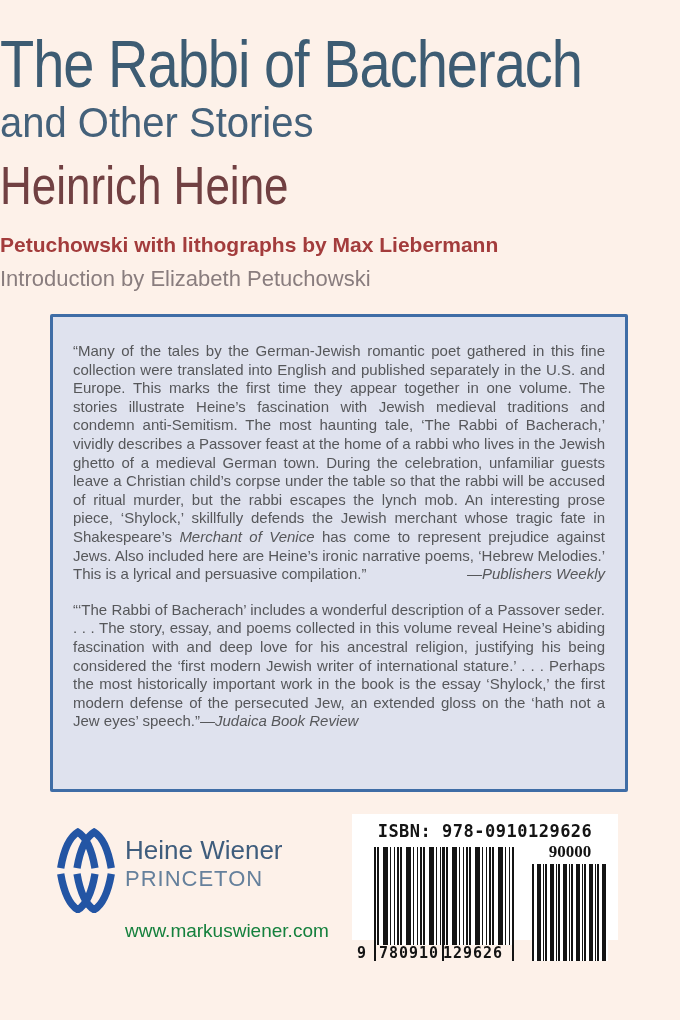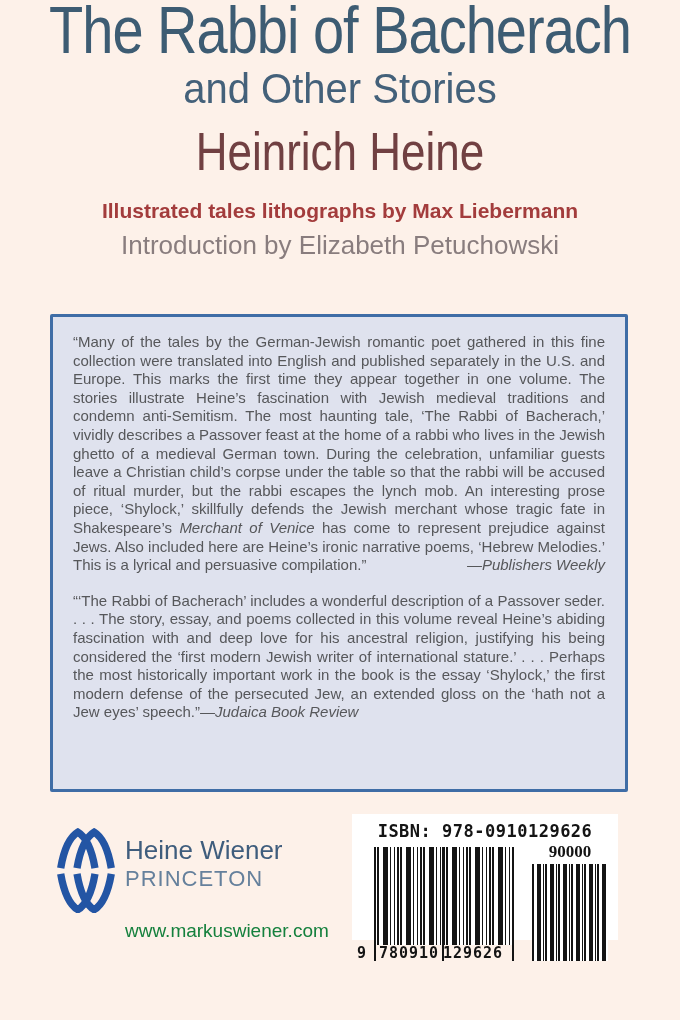--- a/index.html
+++ b/index.html
@@ -1,33 +1,33 @@
 <!DOCTYPE html>
 <html><head>
 <meta charset="utf-8">
 <style>
   html,body{margin:0;padding:0;background:#fdf1e9;}
   .cover{position:relative;width:680px;height:1020px;background:#fdf1e9;overflow:hidden;
          font-family:"Liberation Sans",sans-serif;}
 
   
-  .masthead{text-align:center;}
+  .masthead{padding-top:34px;text-align:left;}
   .title{margin:0;color:#3d5c73;font-size:56px;line-height:62px;font-weight:300;
          transform:scaleY(1.18);letter-spacing:-1px;}
   .subtitle{margin:4px 0 0 0;color:#44617a;font-size:40px;line-height:44px;font-weight:300;
             transform:scaleY(1.08);}
   .author{margin:16px 0 0 0;color:#714042;font-size:44px;line-height:52px;font-weight:300;
           transform:scaleY(1.22);}
   .illustrated{margin:20px 0 0 0;color:#a33c3c;font-size:21px;line-height:25px;font-weight:bold;}
-  .introduction{margin:9px 0 0 0;color:#897d7e;font-size:26px;line-height:26px;font-weight:300;}
+  .introduction{margin:9px 0 0 0;color:#897d7e;font-size:22px;line-height:26px;font-weight:300;}
 
   
   .review-box{position:absolute;left:50px;top:314px;width:578px;height:478px;
               box-sizing:border-box;background:#dfe2ee;border:3px solid #3f6da6;
-              border-radius:2px;padding:16px 20px;overflow:hidden;}
+              border-radius:2px;padding:25px 20px;overflow:hidden;}
   .quote{margin:0;color:#56575a;font-size:15px;line-height:18.6px;text-align:justify;}
   .quote + .quote{margin-top:17px;}
   .quote i{font-style:italic;}
   .attr-float{float:right;}
 
   
   .publisher{position:absolute;left:55px;top:828px;display:flex;align-items:flex-start;}
   .logo{width:62px;height:85px;flex:0 0 auto;}
   .pub-text{margin-left:8px;padding-top:8px;}
   .pub-name{color:#3f5d7d;font-size:26px;line-height:29px;font-weight:300;}
@@ -57,21 +57,21 @@
 </style>
 </head>
 <body>
 
 <div class="cover">
 
   <header class="masthead">
     <h1 class="title">The Rabbi of Bacherach</h1>
     <h2 class="subtitle">and Other Stories</h2>
     <h3 class="author">Heinrich Heine</h3>
-    <p class="illustrated">Illustrated tales lithographs by Max Liebermann</p>
+    <p class="illustrated">Petuchowski with lithographs by Max Liebermann</p>
     <p class="introduction">Introduction by Elizabeth Petuchowski</p>
   </header>
 
   <section class="review-box">
     <p class="quote"><span>“Many of the tales by the German-Jewish romantic poet gathered in this fine collection were translated into English and published separately in the U.S. and Europe. This marks the first time they appear together in one volume. The stories illustrate Heine’s fascination with Jewish medieval traditions and condemn anti-Semitism. The most haunting tale, ‘The Rabbi of Bacherach,’ vividly describes a Passover feast at the home of a rabbi who lives in the Jewish ghetto of a medieval German town. During the celebration, unfamiliar guests leave a Christian child’s corpse under the table so that the rabbi will be accused of ritual murder, but the rabbi escapes the lynch mob. An interesting prose piece, ‘Shylock,’ skillfully defends the Jewish merchant whose tragic fate in Shakespeare’s </span><i>Merchant of Venice</i><span> has come to represent prejudice against Jews. Also included here are Heine’s ironic narrative poems, ‘Hebrew Melodies.’ This is a lyrical and persuasive compilation.”</span><i class="attr-float">—Publishers Weekly</i></p>
     <p class="quote"><span>“‘The Rabbi of Bacherach’ includes a wonderful description of a Passover seder. . . . The story, essay, and poems collected in this volume reveal Heine’s abiding fascination with and deep love for his ancestral religion, justifying his being considered the ‘first modern Jewish writer of international stature.’ . . . Perhaps the most historically important work in the book is the essay ‘Shylock,’ the first modern defense of the persecuted Jew, an extended gloss on the ‘hath not a Jew eyes’ speech.”</span><i>—Judaica Book Review</i></p>
   </section>
 
   <div class="publisher">
     <svg class="logo" viewBox="0 0 76 104" aria-hidden="true">

